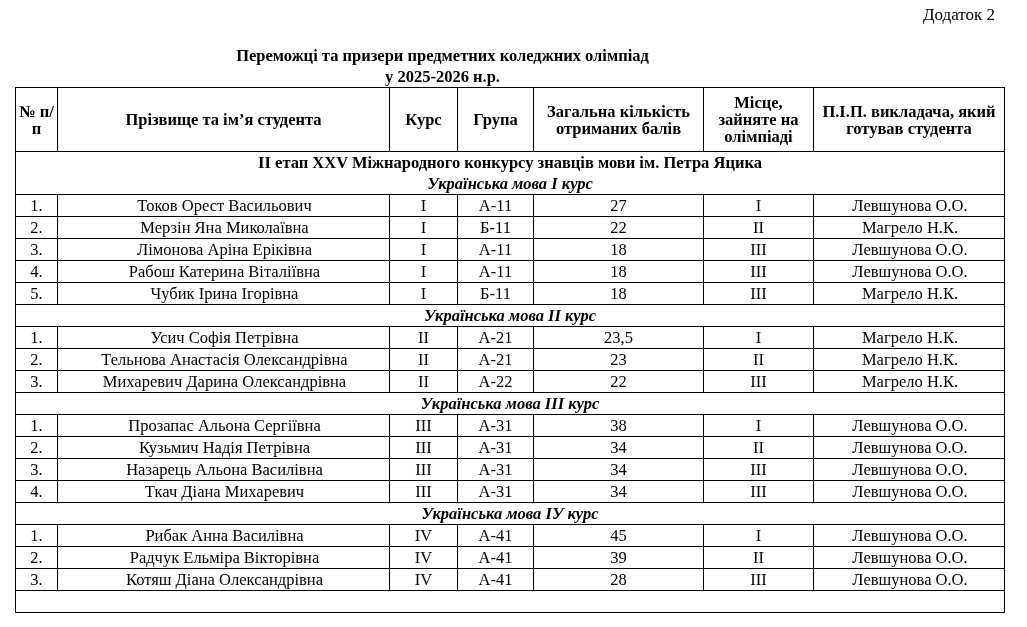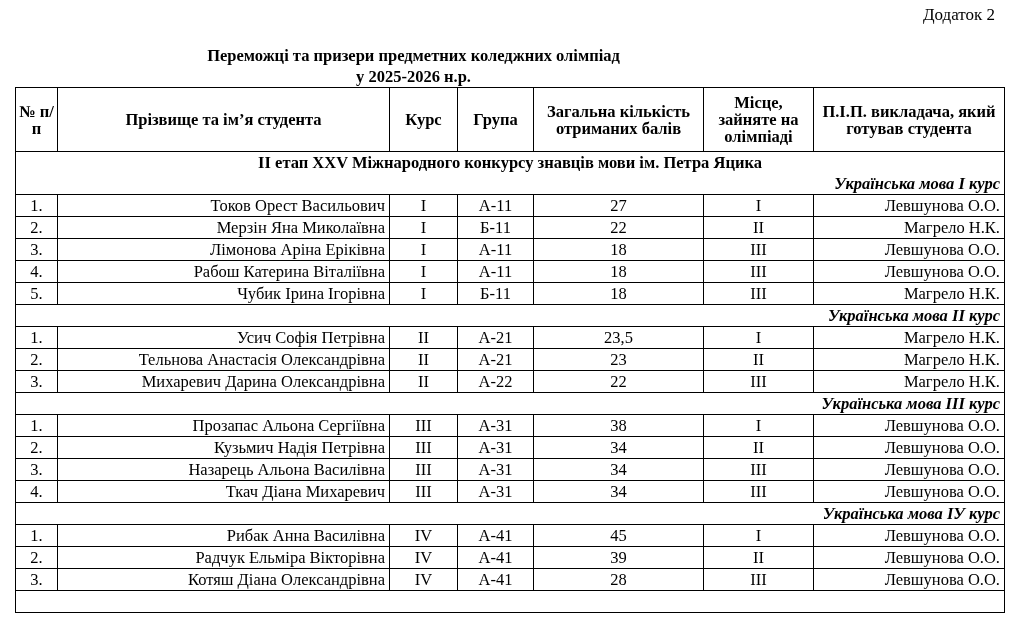--- a/index.html
+++ b/index.html
@@ -1,29 +1,29 @@
 <!DOCTYPE html>
 <html><head>
 <meta charset="utf-8">
 <style>
   html, body { margin:0; padding:0; background:#ffffff; }
   body { width:1027px; height:627px; position:relative; overflow:hidden;
          font-family:"Liberation Serif", "DejaVu Serif", serif; color:#000; }
   .appendix { position:absolute; right:32px; top:4px; text-align:right;
               font-size:17px; line-height:21px; }
   .title { position:absolute; left:0; width:827px; top:45px; text-align:center;
-           font-weight:bold; font-size:16.5px; line-height:21px; }
+           font-weight:bold; font-size:16.5px; line-height:21px;padding-left:29px; }
   table { position:absolute; left:15px; top:87px; width:989px; border-collapse:collapse;
           table-layout:fixed; font-size:16.5px; }
   td, th { border:1px solid #000; padding:0 4px; line-height:21px; height:21px; }
   th { font-weight:bold; text-align:center; line-height:17px; height:63px; padding:0 2px; }
   td.c { text-align:center; }
-  td.l { text-align:right; padding-left:6px; }
+  td.l { text-align:center; padding-left:6px; }
   tr.stage td { text-align:center; font-weight:bold; border-bottom:none;margin-top:16px; }
-  tr.section td { text-align:right; font-weight:bold; font-style:italic; }
+  tr.section td { text-align:center; font-weight:bold; font-style:italic; }
   tr.stage + tr.section td { border-top:none; }
   tr.empty td { height:21px; }
 </style>
 </head>
 <body>
 
 <div class="appendix">
   <div>Додаток 2</div>
 </div>
 

